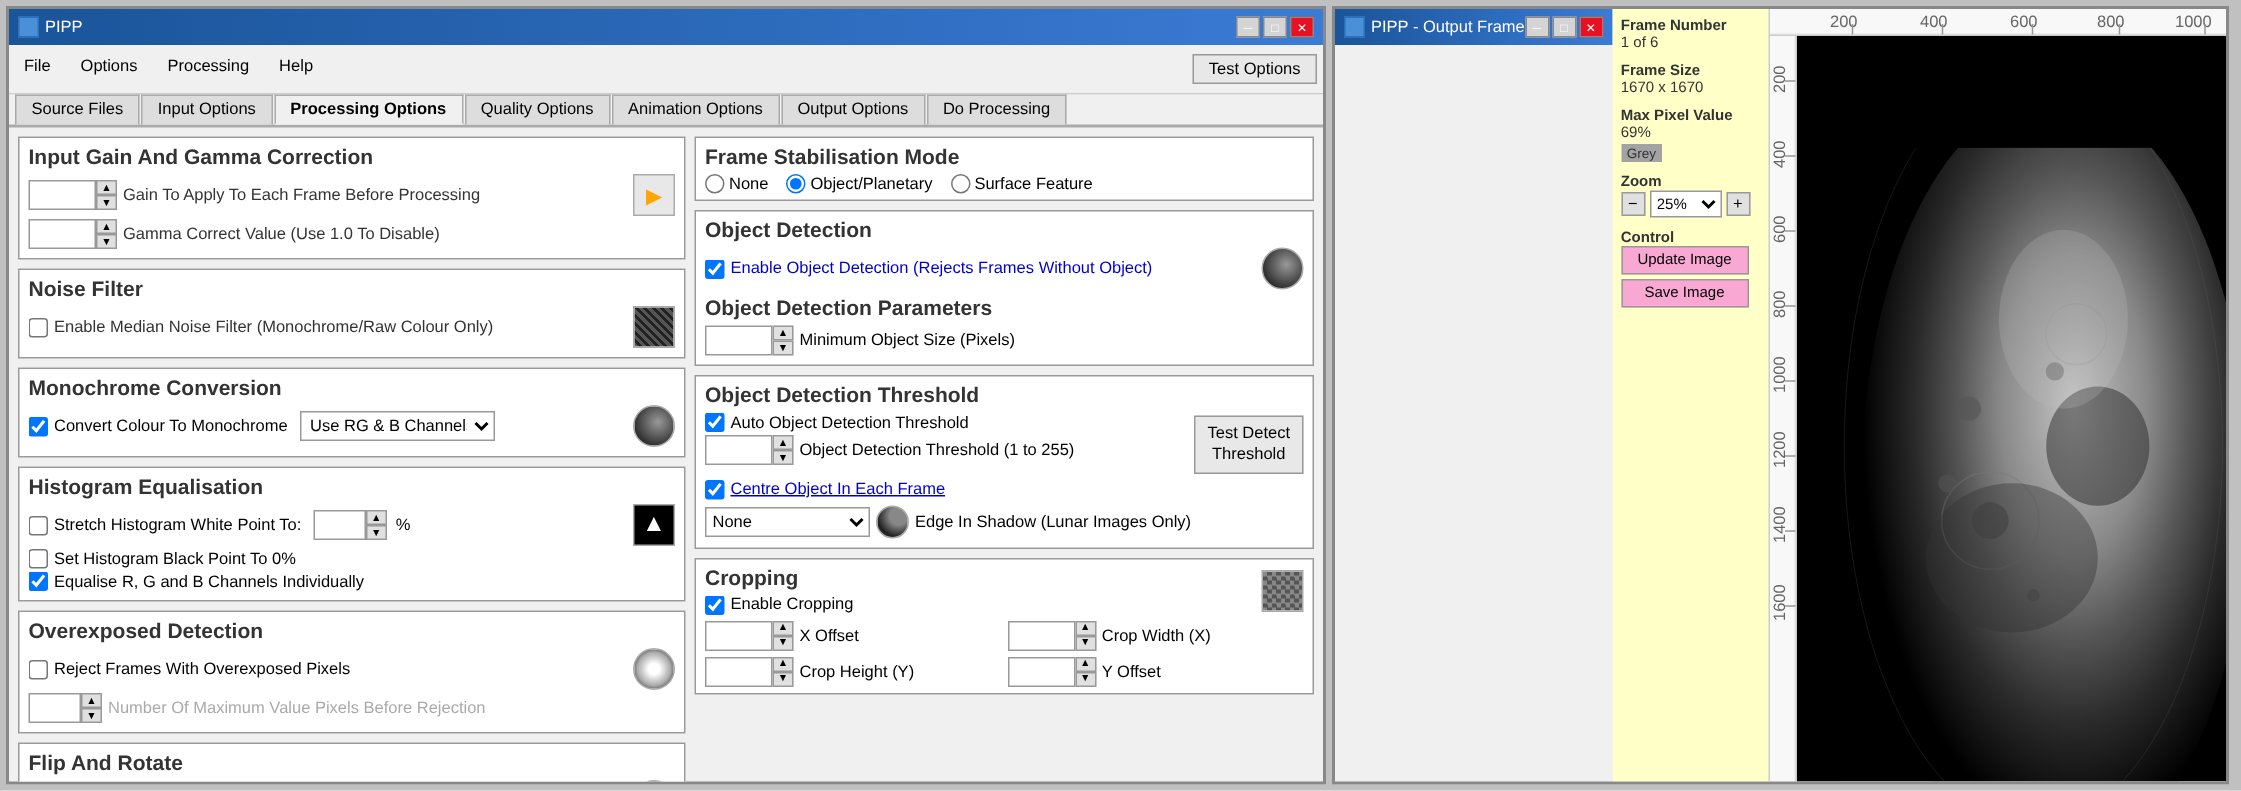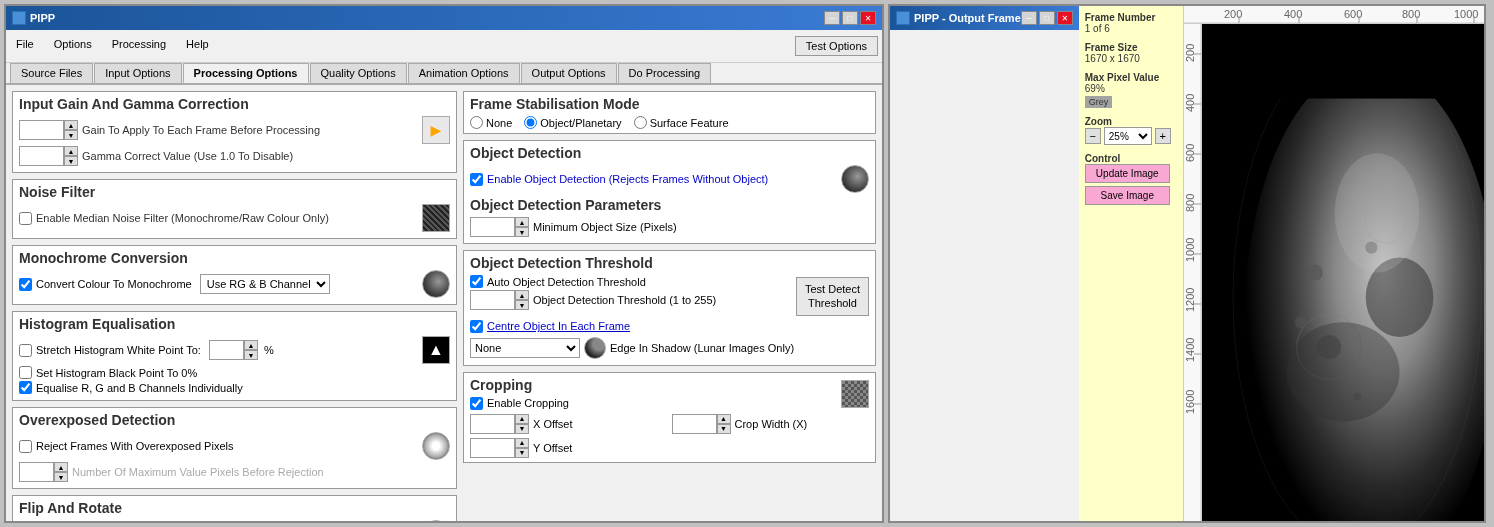--- a/index.html
+++ b/index.html
@@ -1,21 +1,21 @@
 <!DOCTYPE html>
 <html><head>
   <meta charset="utf-8">
   <style>
     * { box-sizing: border-box; margin: 0; padding: 0; font-family: 'Segoe UI', Tahoma, Arial, sans-serif; font-size: 11px; }
     body { background: #c0c0c0; display: flex; gap: 4px; padding: 4px; width: 1494px; height: 527px; overflow: hidden; }
 
     
     .pipp-main { width: 880px; height: 519px; background: #f0f0f0; border: 2px solid #888; display: flex; flex-direction: column; }
     .title-bar { background: linear-gradient(to right, #1a5499, #3a7bd5); color: white; padding: 4px 6px; display: flex; align-items: center; justify-content: space-between; height: 24px; }
-    .title-bar-left { display: flex; align-items: center; gap: 4px; font-weight: bold; font-size: 11px; }
+    .title-bar-left { display: flex; align-items: center; gap: 4px; font-weight: normal; font-size: 11px; }
     .title-icon { width: 14px; height: 14px; background: #4a90d9; border: 1px solid #2a70b9; display: inline-block; }
     .window-controls { display: flex; gap: 2px; }
     .win-btn { width: 16px; height: 14px; background: #d4d4d4; border: 1px solid #888; font-size: 8px; display: flex; align-items: center; justify-content: center; cursor: pointer; }
     .win-btn-close { background: #e81123; color: white; }
 
     .menu-bar { background: #f0f0f0; padding: 6px 4px; display: flex; gap: 8px; border-bottom: 1px solid #ccc; }
     .menu-item { padding: 2px 6px; cursor: pointer; color: #000; }
     .test-options-btn { padding: 3px 10px; background: #e8e8e8; border: 1px solid #999; cursor: pointer; }
 
     .tabs { display: flex; padding: 0 4px; border-bottom: 2px solid #aaa; background: #f0f0f0; }
@@ -353,20 +353,30 @@
           </div>
           <div class="grid-row">
             <div class="spinner-group">
               <input class="spinner-input" type="text" style="">
               <div class="spinner-btns">
                 <div class="spin-btn">▲</div>
                 <div class="spin-btn">▼</div>
               </div>
             </div>
             <span>Crop Width (X)</span>
+          </div>
+          <div class="grid-row">
+            <div class="spinner-group">
+              <input class="spinner-input" type="text" style="">
+              <div class="spinner-btns">
+                <div class="spin-btn">▲</div>
+                <div class="spin-btn">▼</div>
+              </div>
+            </div>
+            <span>Crop Height (Y)</span>
           </div>
           <div class="grid-row">
             <div class="spinner-group">
               <input class="spinner-input" type="text" style="">
               <div class="spinner-btns">
                 <div class="spin-btn">▲</div>
                 <div class="spin-btn">▼</div>
               </div>
             </div>
             <span>Y Offset</span>

